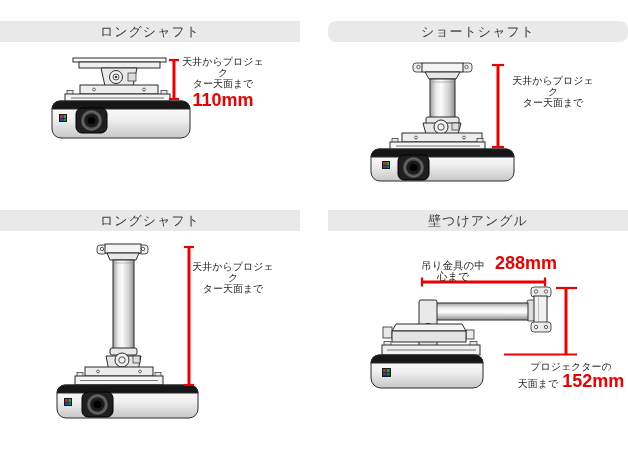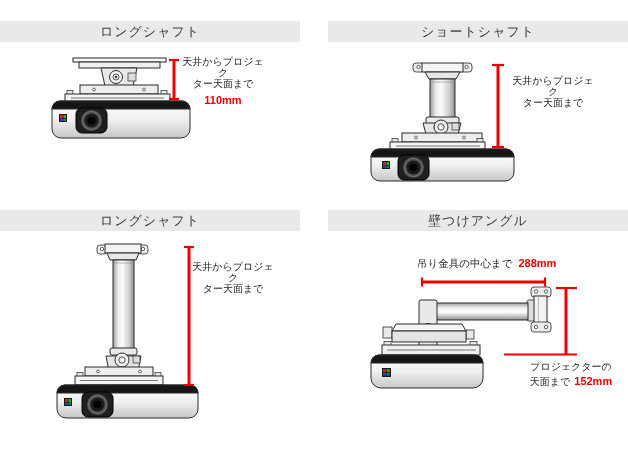--- a/index.html
+++ b/index.html
@@ -1,26 +1,26 @@
 <!DOCTYPE html>
 <html><head>
 <meta charset="utf-8">
 <style>
   html,body{margin:0;padding:0;background:#fff;}
   .stage{position:relative;width:628px;height:464px;background:#ffffff;overflow:hidden;
          font-family:"Liberation Sans","DejaVu Sans",sans-serif;}
   .hdr{position:absolute;height:21px;background:#e9e9e9;display:flex;align-items:center;
        justify-content:center;font-size:13px;color:#3c3c3c;letter-spacing:1px;}
   .hdr-tl{left:0;top:21;top:21px;width:300px;}
-  .hdr-tr{left:328px;top:21px;width:300px;}
+  .hdr-tr{left:328px;top:21px;width:300px;border-radius:8px;}
   .hdr-bl{left:0;top:210px;width:300px;}
   .hdr-br{left:328px;top:210px;width:300px;}
   .art{position:absolute;left:0;top:0;width:628px;height:464px;}
   .lbl{position:absolute;color:#1e1e1e;font-size:10px;line-height:11px;text-align:center;}
-  .val{color:#ee0000;font-size:11px;font-weight:600;line-height:19px;letter-spacing:0;}
+  .val{color:#ee0000;font-size:18px;font-weight:600;line-height:19px;letter-spacing:0;}
   .row{display:flex;align-items:baseline;justify-content:center;}
   .gap6{gap:6px;}
   .gap4{gap:4px;}
   .mt2{margin-top:2px;}
 </style>
 </head>
 <body>
 
 <div class="stage">
 

